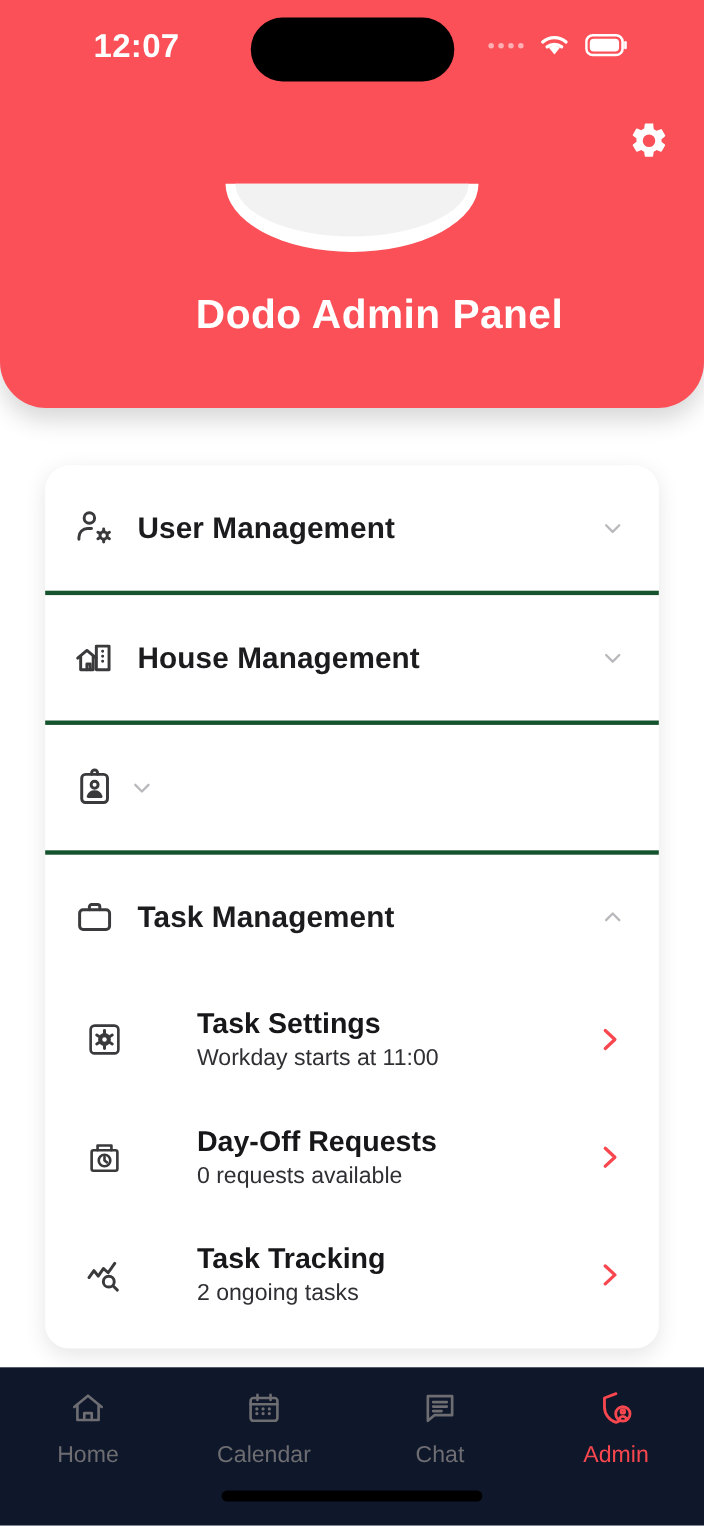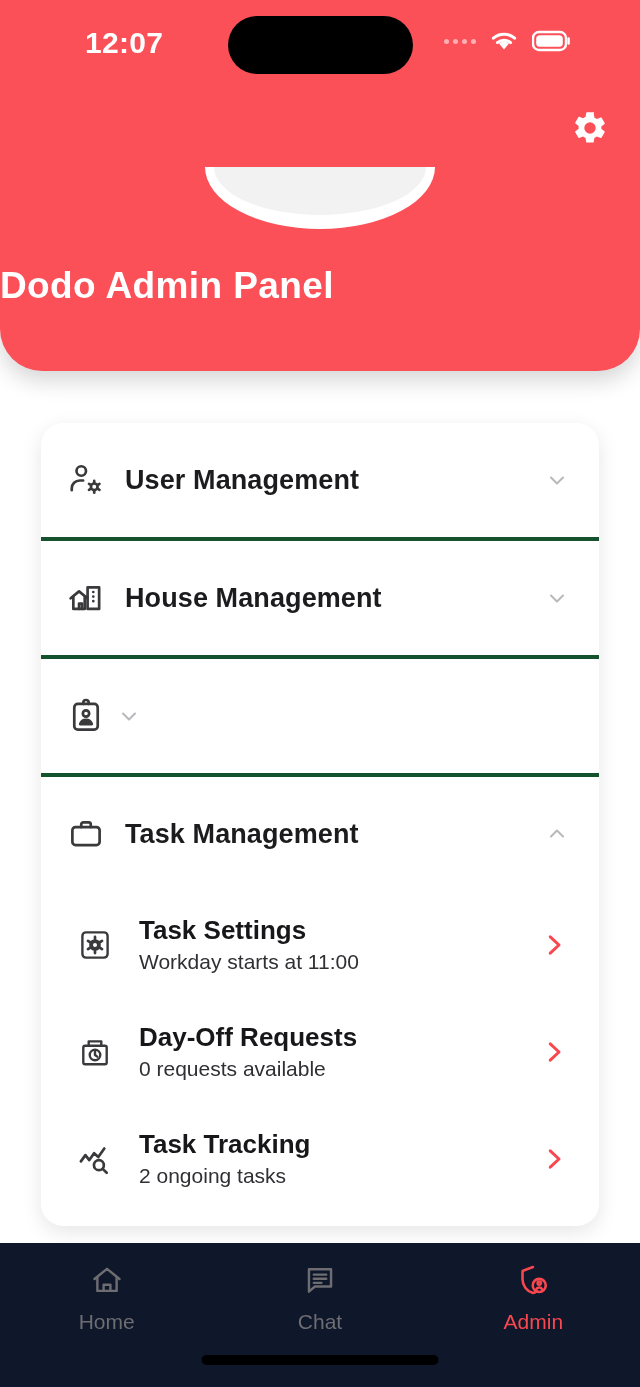--- a/index.html
+++ b/index.html
@@ -59,21 +59,21 @@
     border-radius:0 0 115px 115px / 0 0 62px 62px;
   }
   .bowl-inner{
     position:absolute; left:9px; top:0px; width:212px; height:48px;
     background:#f2f2f3;
     border-radius:0 0 106px 106px / 0 0 48px 48px;
   }
 
   .app-title{
     position:absolute; left:0; top:265px; width:512px;
-    text-align:left; color:#fff;
+    text-align:right; color:#fff;
     font-size:37px; font-weight:700; letter-spacing:0.4px;
   }
 
   
   .card{
     position:absolute; left:41px; top:423px; width:558px;
     background:#fff; border-radius:22px;
     box-shadow:0 6px 20px rgba(0,0,0,0.10);
     overflow:hidden; z-index:2;
   }
@@ -88,21 +88,21 @@
   .sec-label{
     flex:1; font-size:27px; font-weight:700; color:#1c1c1e; letter-spacing:0.1px;
     margin-left:10px;
   }
   .chev{ width:28px; display:flex; align-items:center; justify-content:center; }
 
   
   .subitems{ padding-bottom:14px; }
   .sub{
     display:flex; align-items:center;
-    height:107px; padding:0 28px 0 36px; cursor:pointer;
+    height:107px; padding:0 28px 0 36px; cursor:pointer;gap:40px;
   }
   .sub-icon{ width:50px; display:flex; align-items:center; }
   .sub-text{ flex:1; margin-left:12px; }
   .sub-title{ font-size:26px; font-weight:700; color:#17171a; line-height:1.18; }
   .sub-sub{ font-size:21px; color:#303034; margin-top:4px; line-height:1.2; }
   .sub-arrow{ width:34px; display:flex; align-items:center; justify-content:center; }
 
   
   .bottomnav{
     position:absolute; left:0; bottom:0; width:640px; height:144px;
@@ -314,20 +314,31 @@
     <span>
       <svg width="34" height="34" viewBox="0 0 24 24" fill="none" stroke="#6d6d72" stroke-width="1.7" stroke-linecap="round" stroke-linejoin="round">
         <path d="M3.2 11.3 12 4.1l8.8 7.2"></path>
         <path d="M5.2 10.4v9.3h13.6v-9.3"></path>
         <path d="M9.6 19.7v-4.4h4.8v4.4"></path>
       </svg>
     </span>
     <span class="nav-label">Home</span>
   </div>
 
+  <div class="nav-item">
+    <span>
+      <svg width="34" height="34" viewBox="0 0 24 24" fill="none" stroke="#6d6d72" stroke-width="1.7" stroke-linecap="round" stroke-linejoin="round">
+        <rect x="3.4" y="5.6" width="17.2" height="14.6" rx="1.8"></rect>
+        <path d="M3.4 9.6h17.2"></path>
+        <path d="M7.8 3.6v3.2M16.2 3.6v3.2"></path>
+        <path d="M7.4 12.6h.02M11.4 12.6h.02M15.4 12.6h.02M7.4 15.6h.02M11.4 15.6h.02M15.4 15.6h.02" stroke-width="2.1"></path>
+      </svg>
+    </span>
+    <span class="nav-label">Calendar</span>
+  </div>
 
   <div class="nav-item">
     <span>
       <svg width="34" height="34" viewBox="0 0 24 24" fill="none" stroke="#6d6d72" stroke-width="1.7" stroke-linecap="round" stroke-linejoin="round">
         <path d="M4.2 4.4h15.6v12.2H8.4l-4.2 3.6Z"></path>
         <path d="M7.6 8.2h8.8M7.6 11.1h8.8M7.6 14h5.4"></path>
       </svg>
     </span>
     <span class="nav-label">Chat</span>
   </div>

